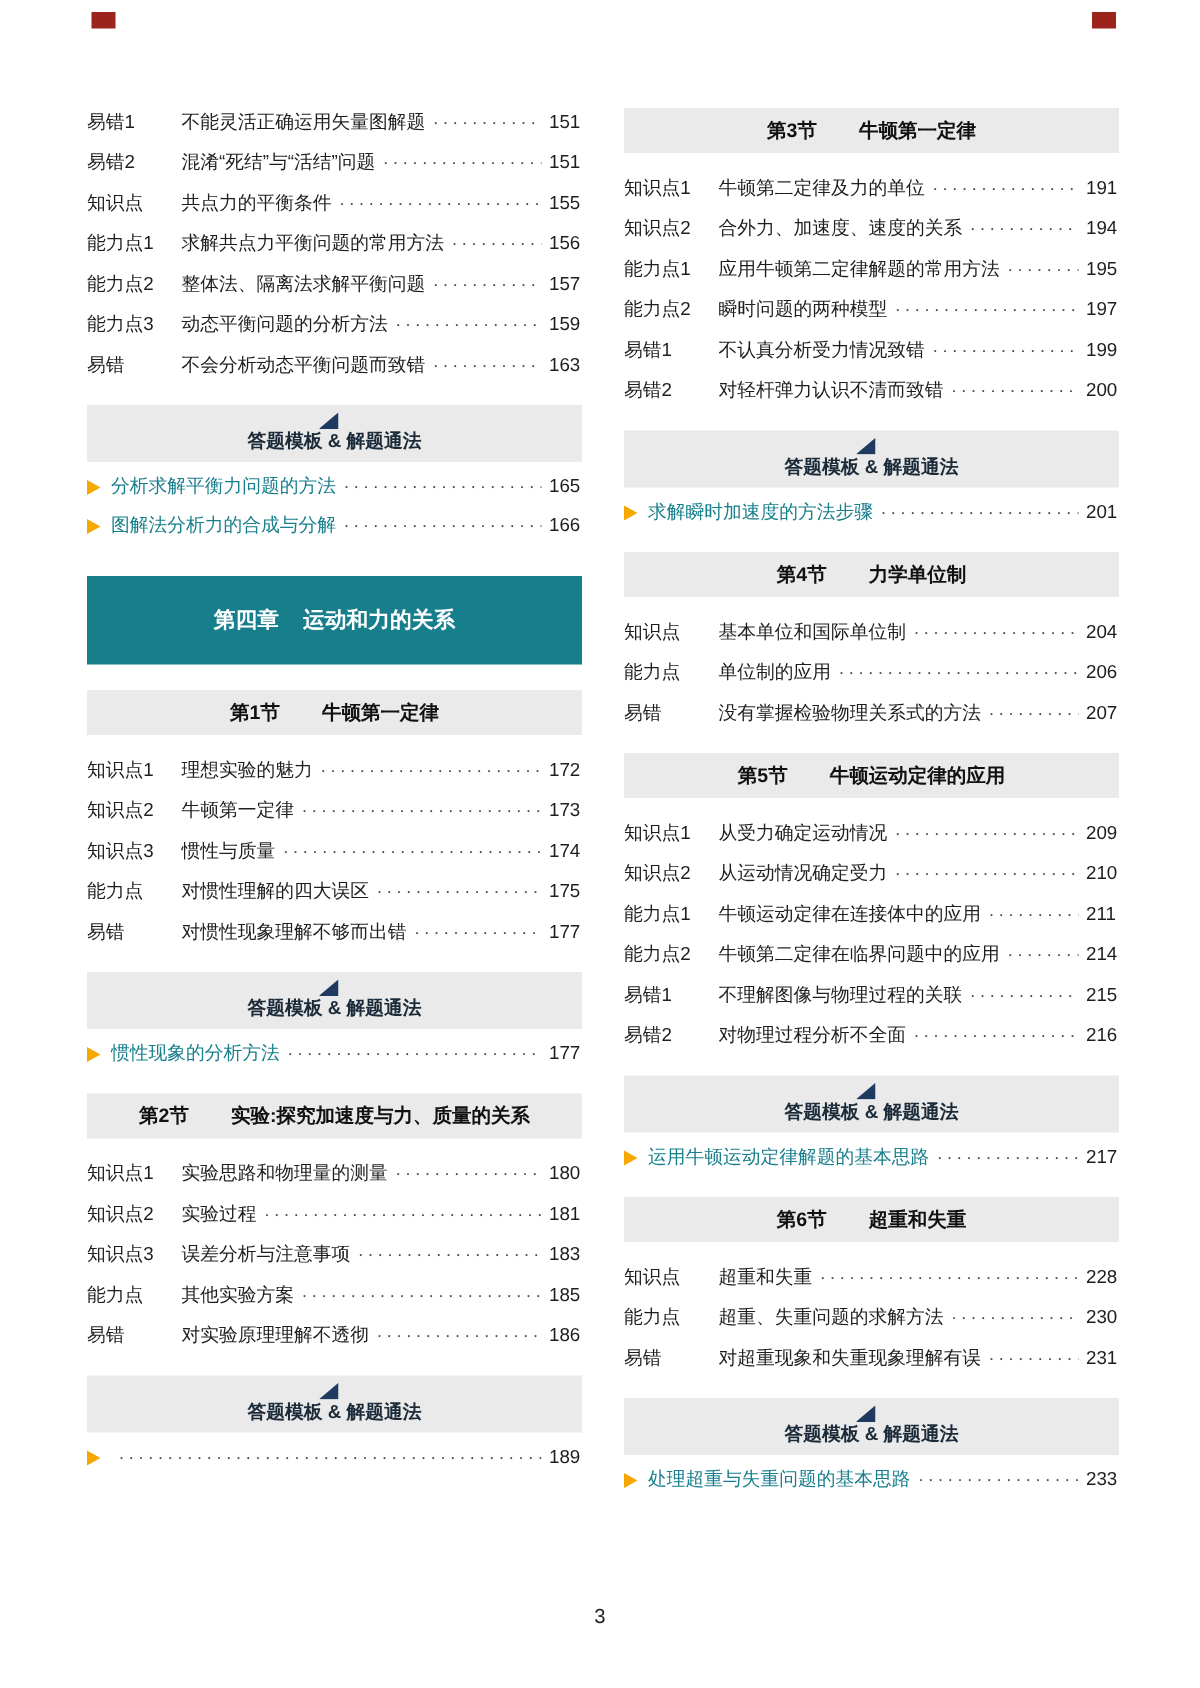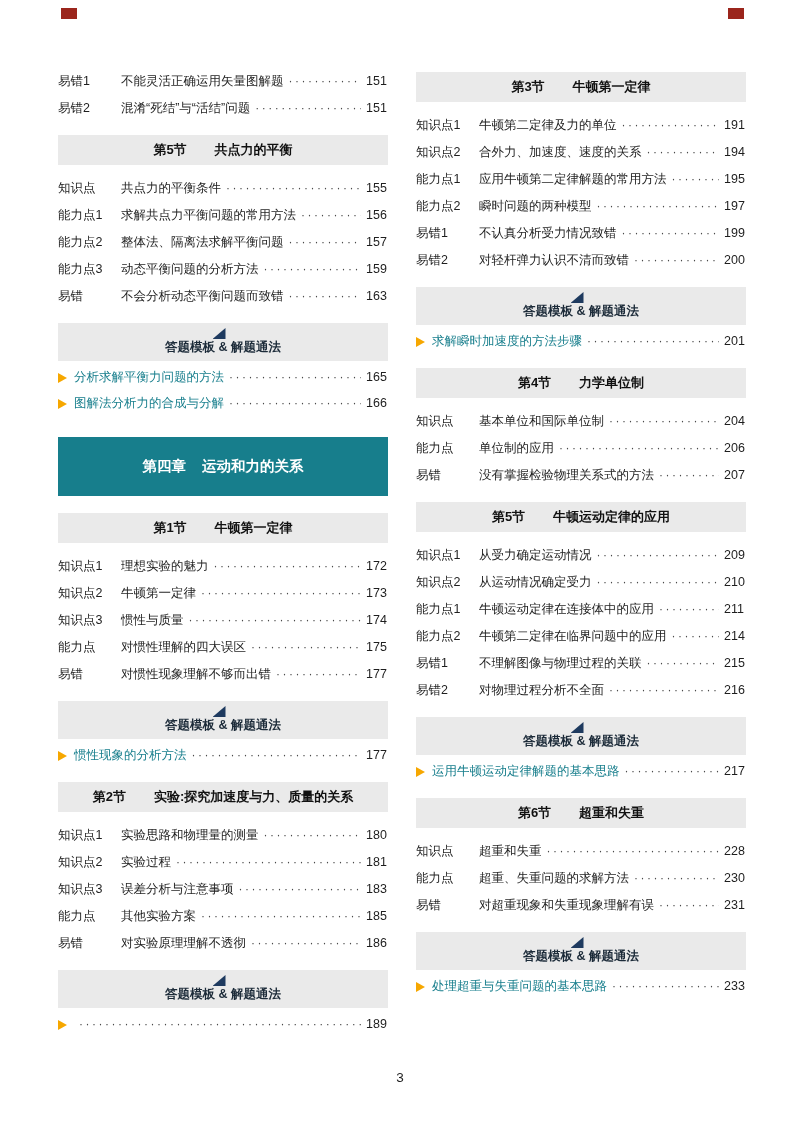--- a/index.html
+++ b/index.html
@@ -81,21 +81,20 @@
         <span class="title">不能灵活正确运用矢量图解题</span>
         <span class="dots"></span>
         <span class="pg">151</span>
       </div>
       <div class="entry">
         <span class="label">易错2</span>
         <span class="title">混淆“死结”与“活结”问题</span>
         <span class="dots"></span>
         <span class="pg">151</span>
       </div>
-      <div class="section"><span class="num">第5节</span><span class="stitle">共点力的平衡</span></div>
       <div class="entry">
         <span class="label">知识点</span>
         <span class="title">共点力的平衡条件</span>
         <span class="dots"></span>
         <span class="pg">155</span>
       </div>
       <div class="entry gap">
         <span class="label">能力点1</span>
         <span class="title">求解共点力平衡问题的常用方法</span>
         <span class="dots"></span>

